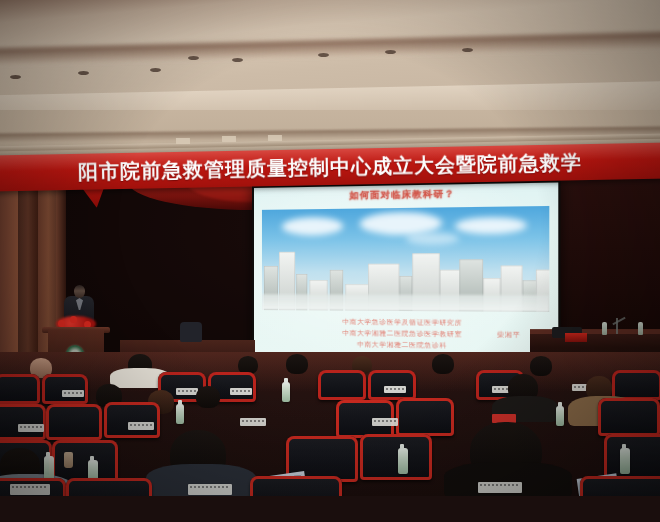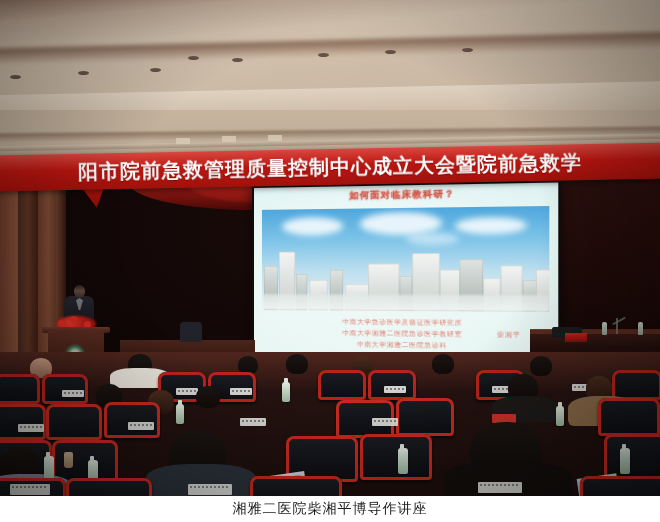--- a/index.html
+++ b/index.html
@@ -362,17 +362,14 @@
       <div class="seat r" style="left:250px;top:124px;width:92px;height:42px;"></div>
       <div class="seat r" style="left:580px;top:124px;width:96px;height:42px;"></div>
       <div class="tag" style="left:10px;top:132px;width:40px;height:11px;"></div>
       <div class="tag" style="left:188px;top:132px;width:44px;height:11px;"></div>
       <div class="tag" style="left:478px;top:130px;width:44px;height:11px;"></div>
     </div>
 
     <div class="vignette"></div>
   </div>
 
-  <div class="caption">
-    <span class="caption-text">湘雅二医院柴湘平博导作讲座</span>
-  </div>
 
 </div>
 
 </body></html>

